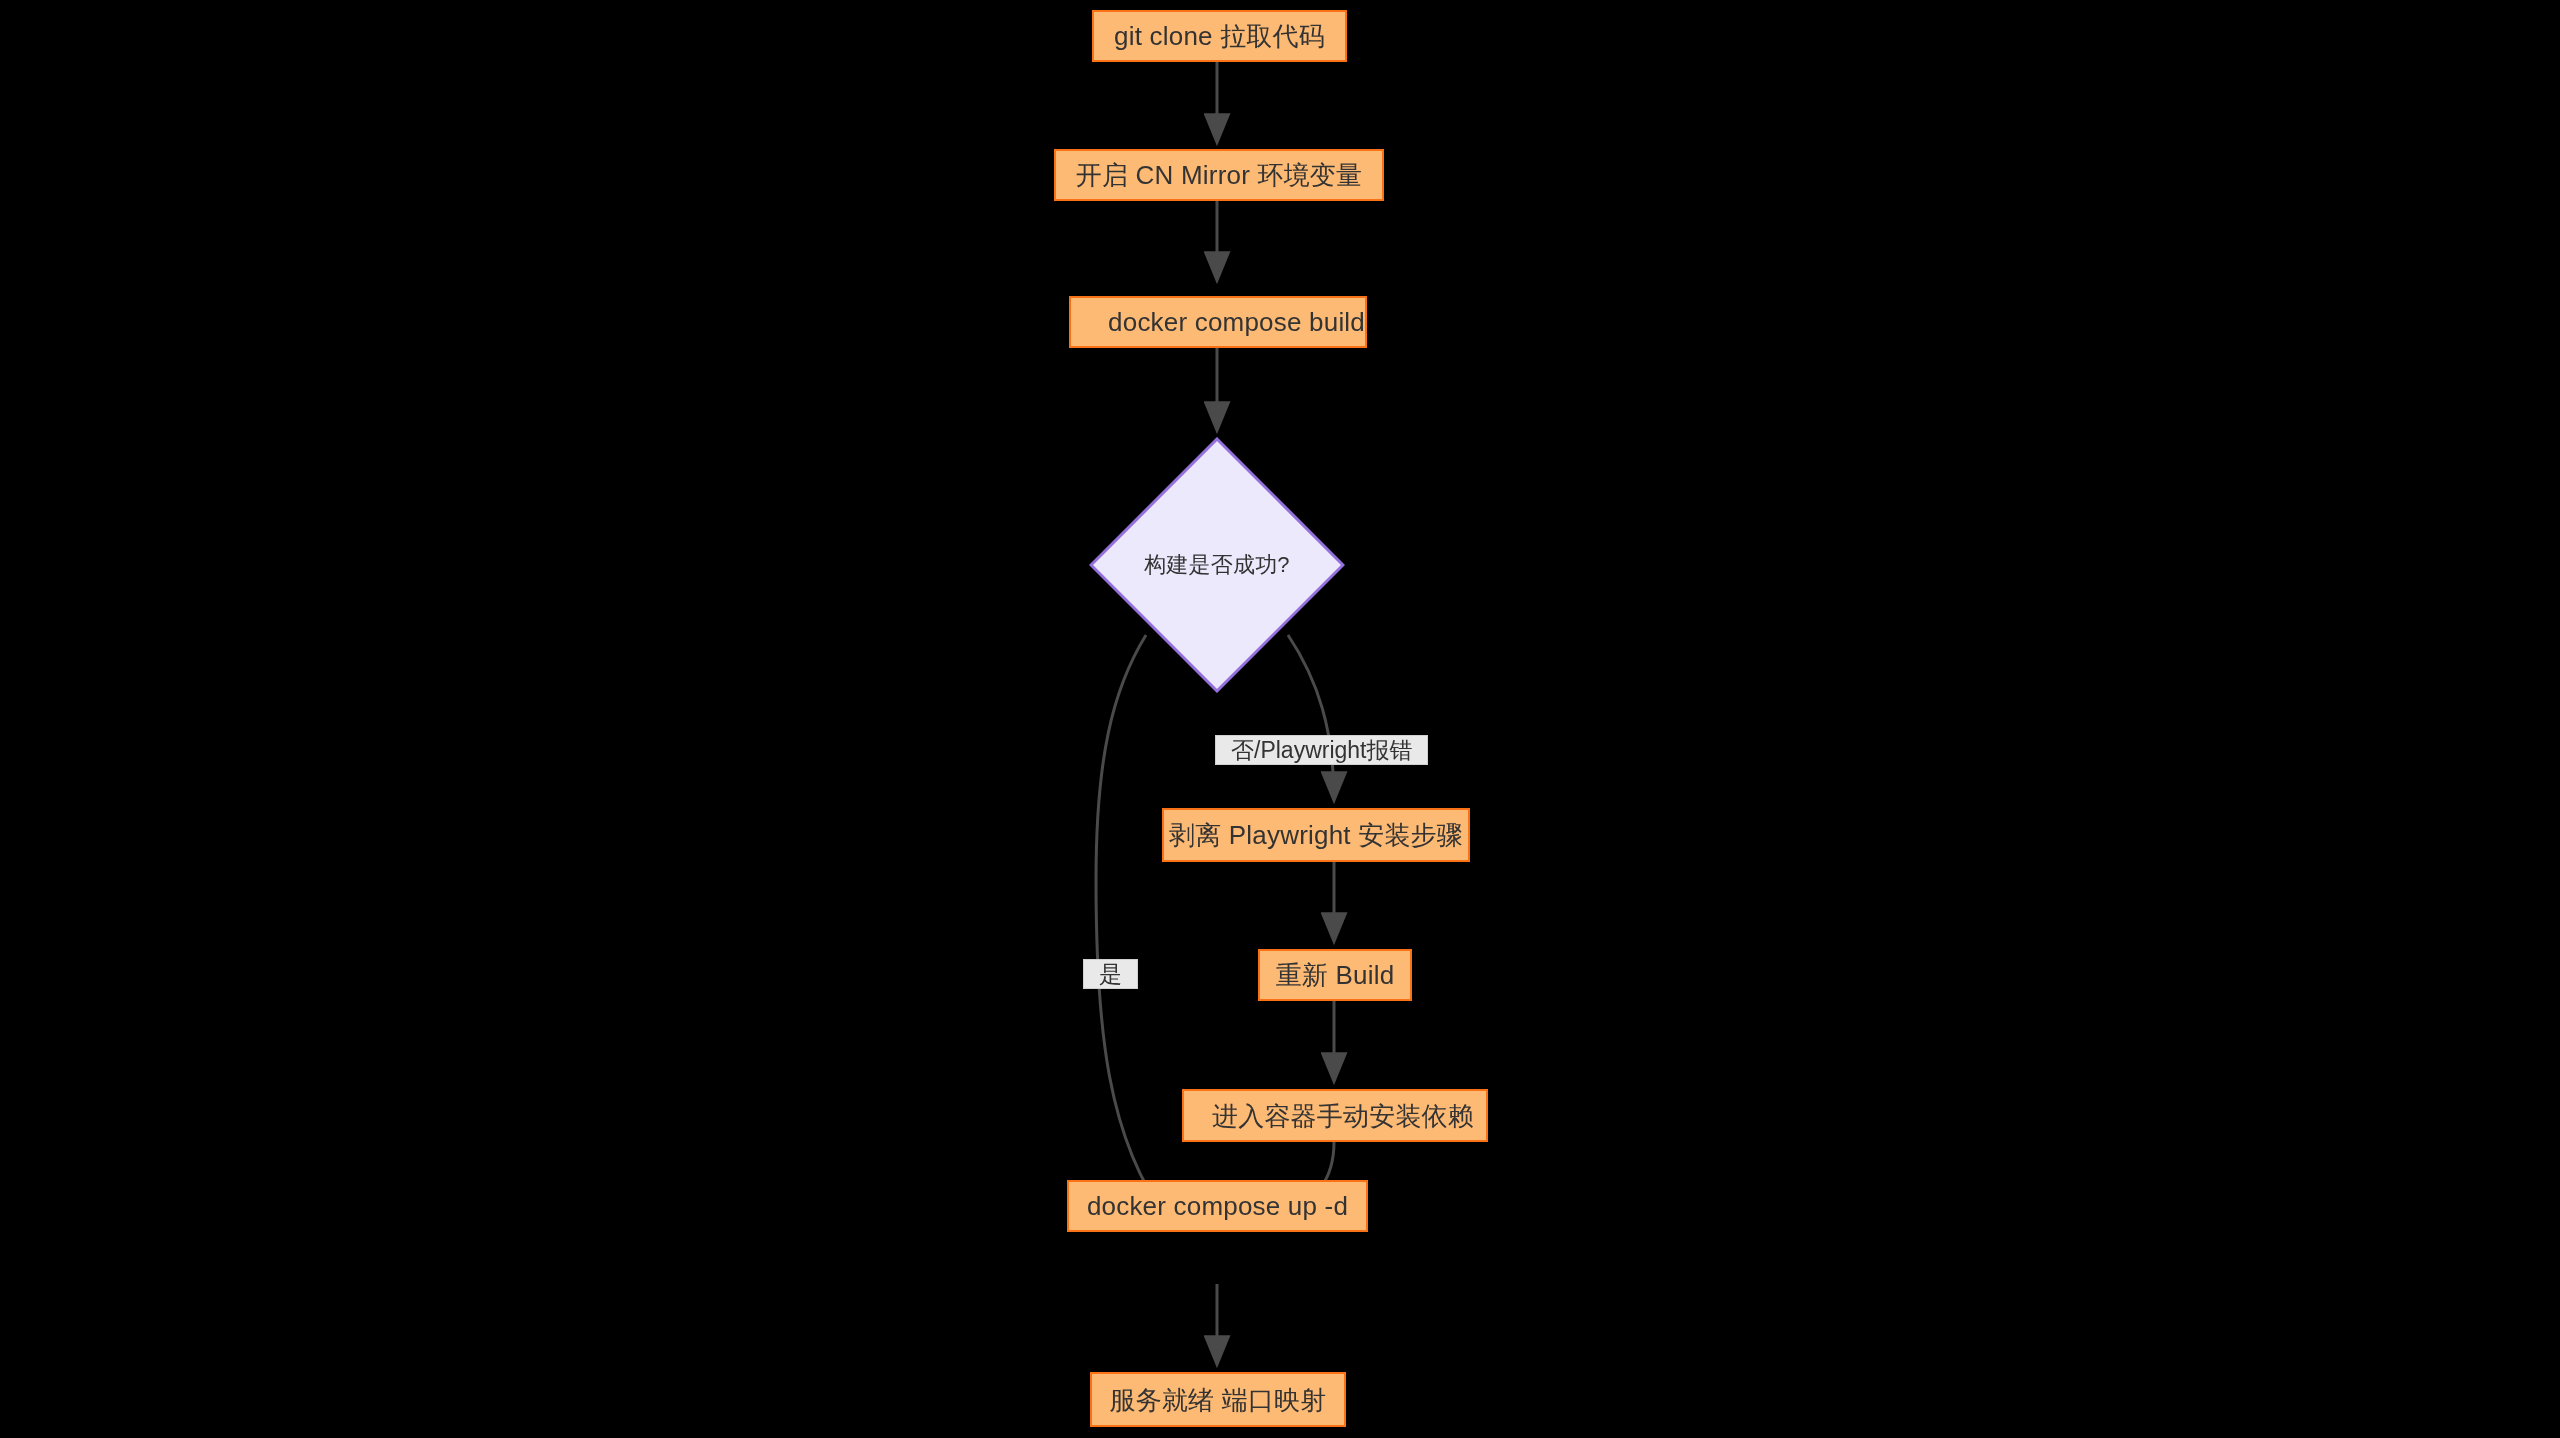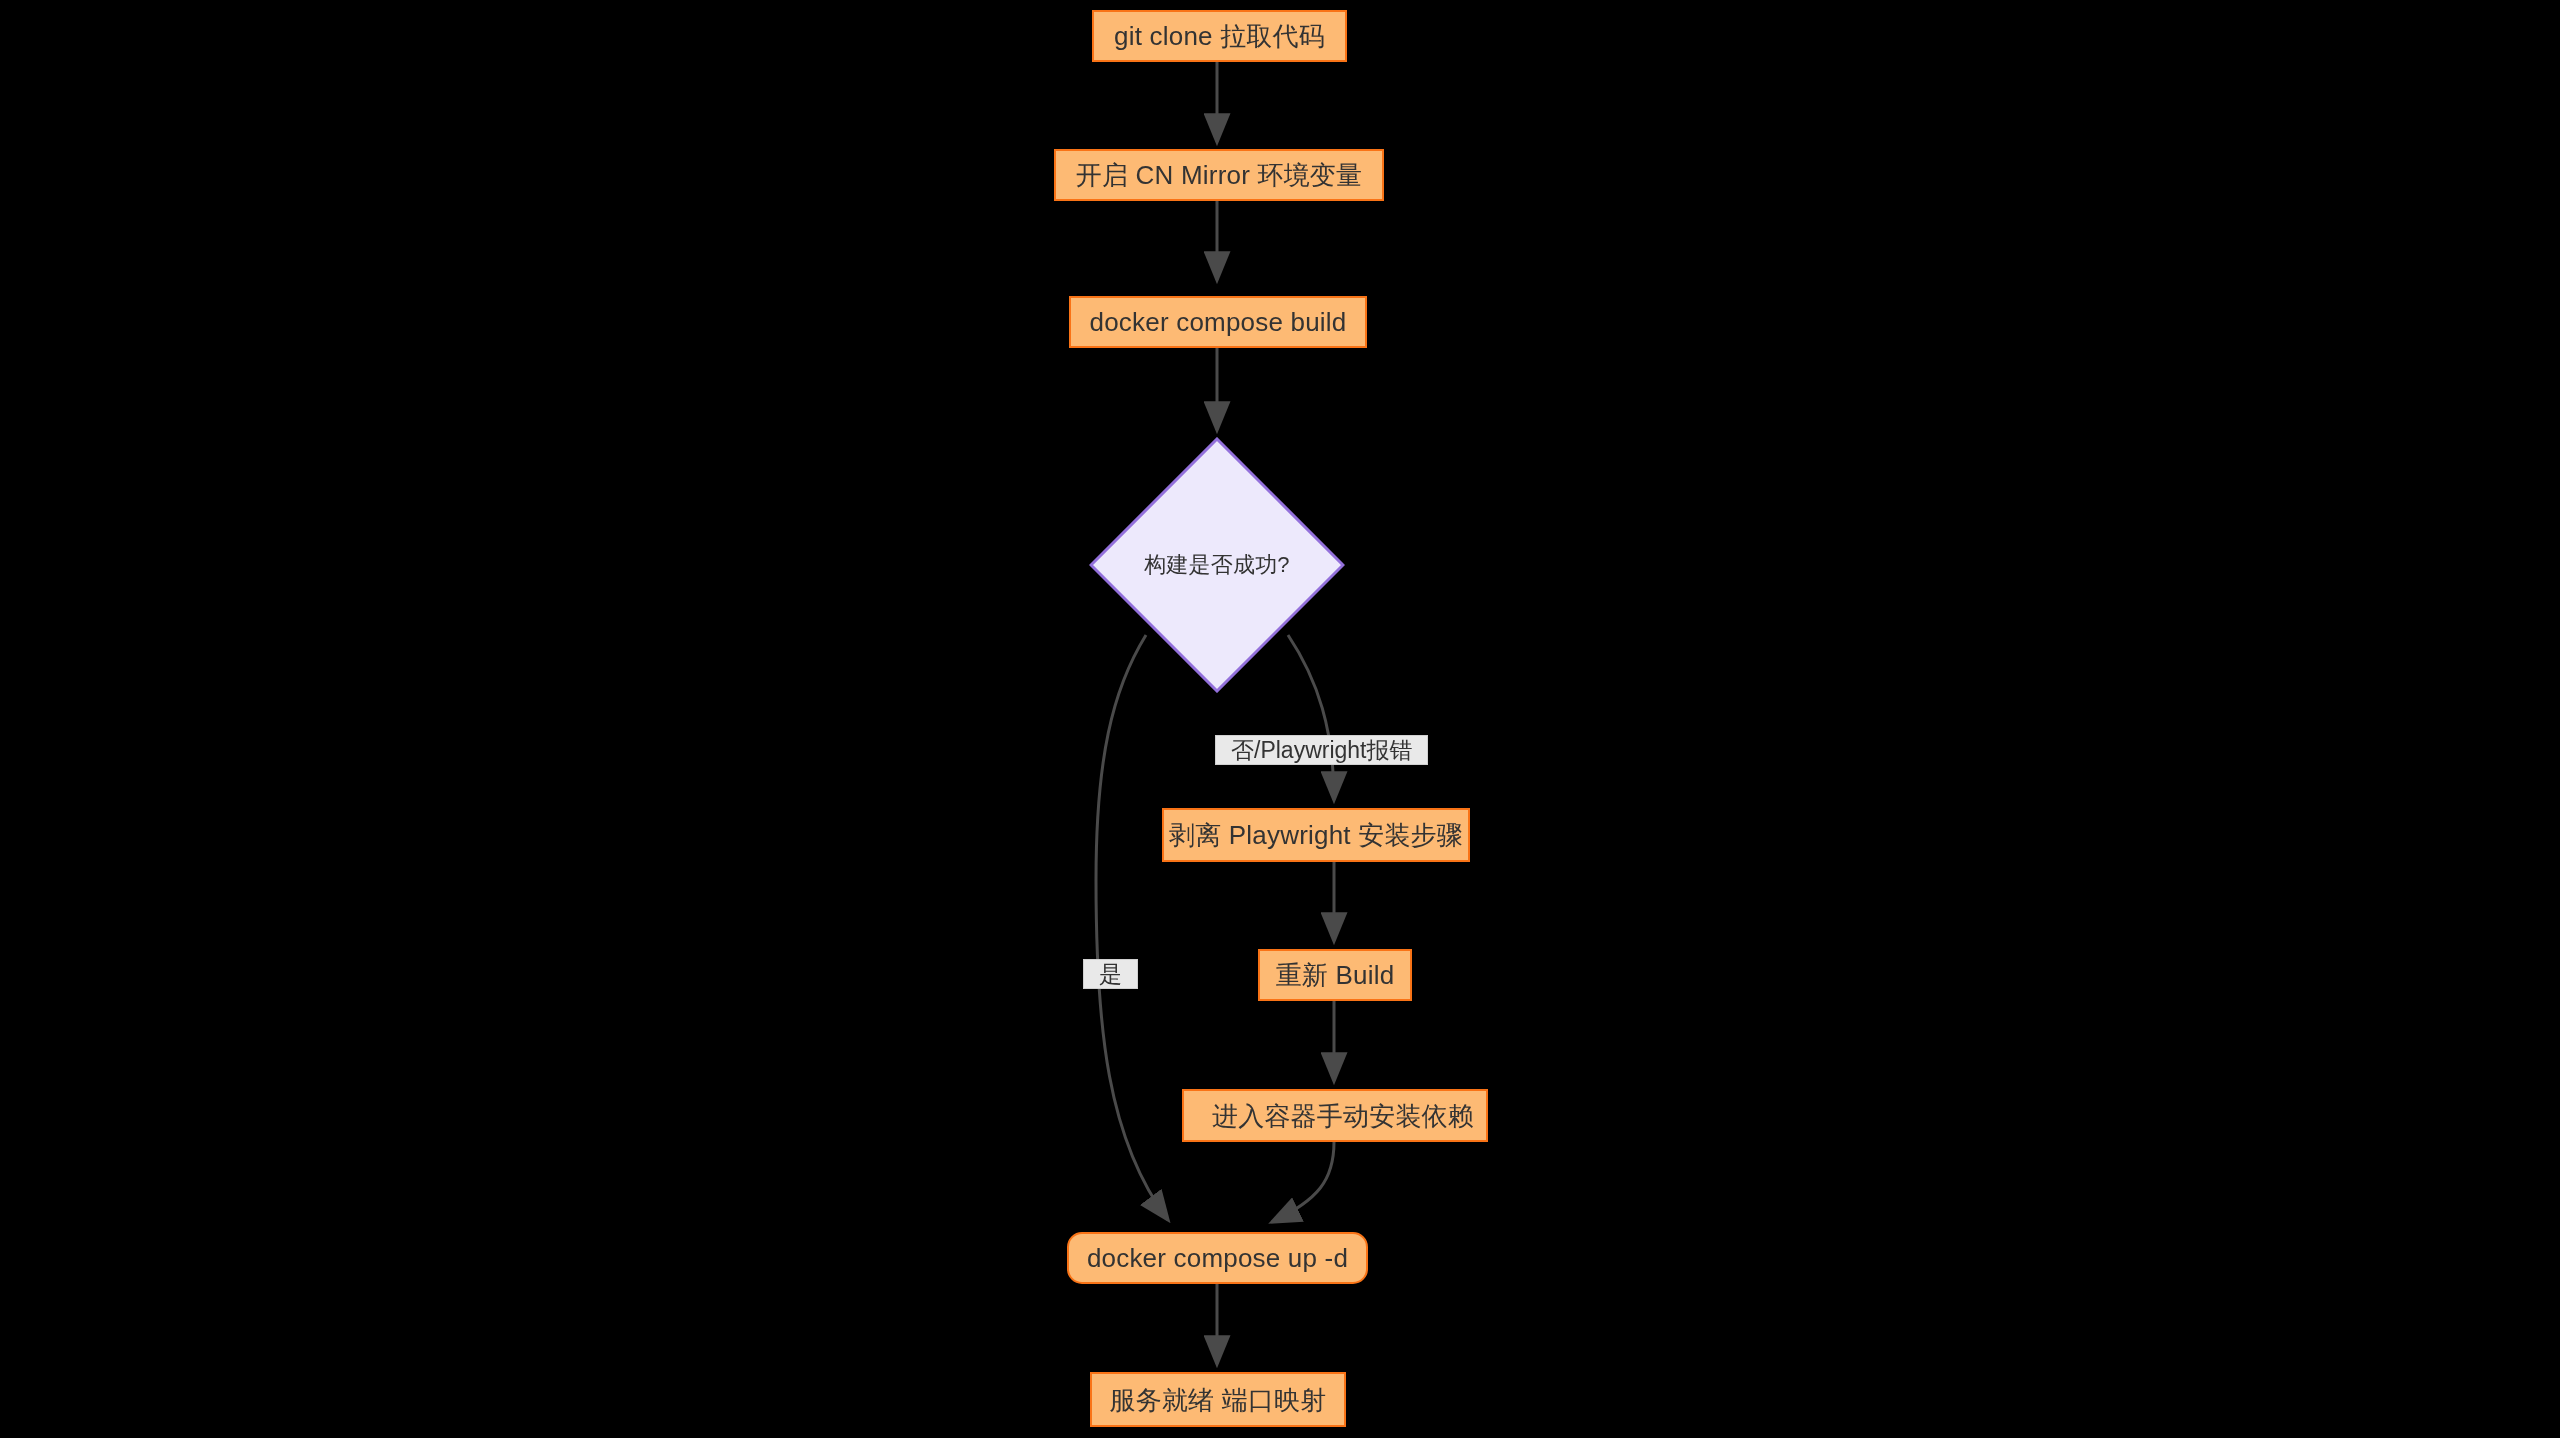--- a/index.html
+++ b/index.html
@@ -81,21 +81,21 @@
   </svg>
 
   <div class="node" style="left:1092px;top:10px;width:255px;height:52px;">
     <span>git clone 拉取代码</span>
   </div>
 
   <div class="node" style="left:1054px;top:149px;width:330px;height:52px;">
     <span>开启 CN Mirror 环境变量</span>
   </div>
 
-  <div class="node" style="left:1069px;top:296px;width:298px;height:52px;">
+  <div class="node" style="left:1069px;top:296px;width:298px;height:52px;justify-content:flex-end;">
     <span>docker compose build</span>
   </div>
 
   <div class="node decision" style="left:1089px;top:437px;width:256px;height:256px;align-items:center;justify-content:center;">
     <svg class="dshape" viewBox="0 0 256 256" xmlns="http://www.w3.org/2000/svg" preserveAspectRatio="none">
       <polygon points="128,2 254,128 128,254 2,128" fill="#ede9fc" stroke="#9370db" stroke-width="3"></polygon>
     </svg>
     <span class="dlabel">构建是否成功?</span>
   </div>
 
@@ -104,21 +104,21 @@
   </div>
 
   <div class="node" style="left:1258px;top:949px;width:154px;height:52px;">
     <span>重新 Build</span>
   </div>
 
   <div class="node" style="left:1182px;top:1089px;width:306px;height:53px;padding-left:16px;">
     <span>进入容器手动安装依赖</span>
   </div>
 
-  <div class="node" style="left:1067px;top:1232px;width:301px;height:52px;border-radius:15px;">
+  <div class="node" style="left:1067px;top:1180px;width:301px;height:52px;">
     <span>docker compose up -d</span>
   </div>
 
   <div class="node" style="left:1090px;top:1372px;width:256px;height:55px;">
     <span>服务就绪 端口映射</span>
   </div>
 
   <div class="edge-label" style="left:1215px;top:735px;">
     <span>否/Playwright报错</span>
   </div>

